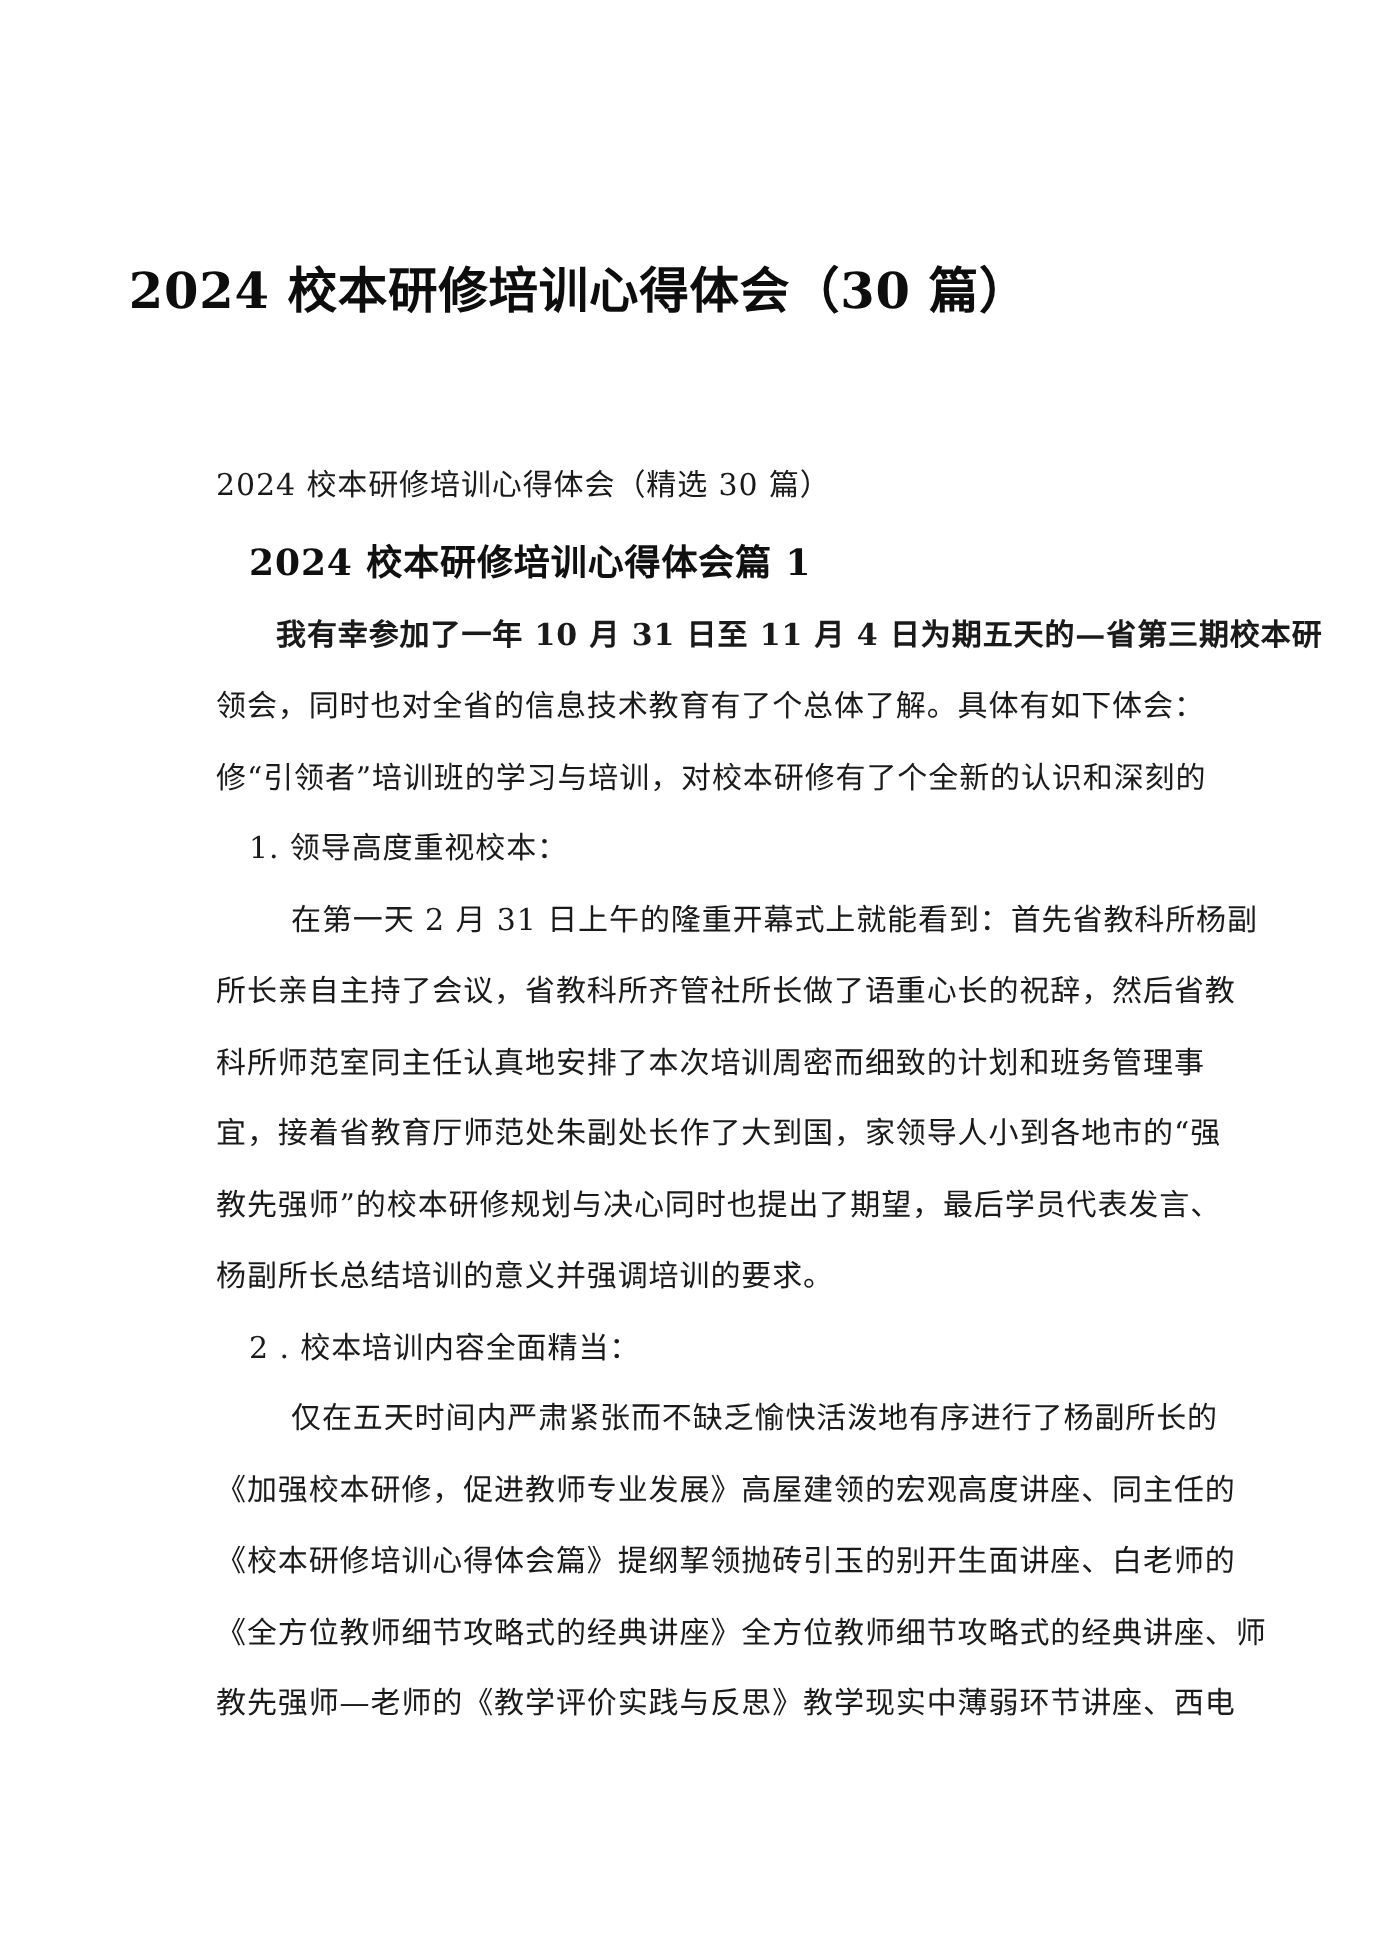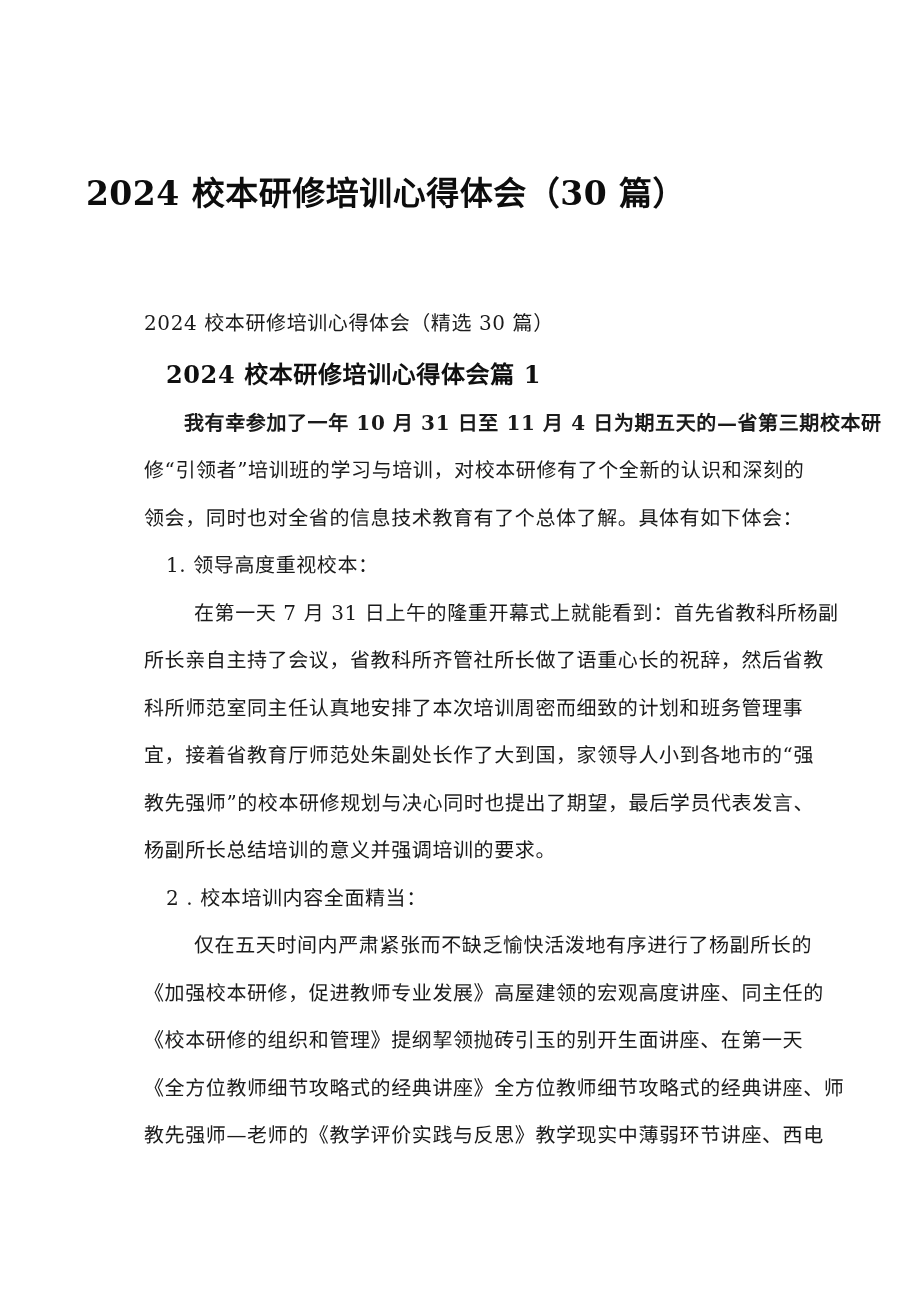--- a/index.html
+++ b/index.html
@@ -96,37 +96,37 @@
   <div class="body-col">
 
     <div class="line subtitle-line">2024 校本研修培训心得体会（精选 30 篇）</div>
 
     <div class="spacer-sm"></div>
 
     <div class="line section-heading">2024 校本研修培训心得体会篇 1</div>
 
     <div class="block">
       <div class="line indent-1">我有幸参加了一年 10 月 31 日至 11 月 4 日为期五天的—省第三期校本研</div>
+      <div class="line">领会，同时也对全省的信息技术教育有了个总体了解。具体有如下体会：</div>
       <div class="line">修“引领者”培训班的学习与培训，对校本研修有了个全新的认识和深刻的</div>
-      <div class="line">领会，同时也对全省的信息技术教育有了个总体了解。具体有如下体会：</div>
     </div>
 
     <div class="block">
       <div class="line indent-item">1. 领导高度重视校本：</div>
-      <div class="line indent-2">在第一天 7 月 31 日上午的隆重开幕式上就能看到：首先省教科所杨副</div>
+      <div class="line indent-2">在第一天 2 月 31 日上午的隆重开幕式上就能看到：首先省教科所杨副</div>
       <div class="line">所长亲自主持了会议，省教科所齐管社所长做了语重心长的祝辞，然后省教</div>
       <div class="line">科所师范室同主任认真地安排了本次培训周密而细致的计划和班务管理事</div>
       <div class="line">宜，接着省教育厅师范处朱副处长作了大到国，家领导人小到各地市的“强</div>
       <div class="line">教先强师”的校本研修规划与决心同时也提出了期望，最后学员代表发言、</div>
       <div class="line">杨副所长总结培训的意义并强调培训的要求。</div>
     </div>
 
     <div class="block">
       <div class="line indent-item">2 . 校本培训内容全面精当：</div>
       <div class="line indent-2">仅在五天时间内严肃紧张而不缺乏愉快活泼地有序进行了杨副所长的</div>
       <div class="line">《加强校本研修，促进教师专业发展》高屋建领的宏观高度讲座、同主任的</div>
-      <div class="line">《校本研修的组织和管理》提纲挈领抛砖引玉的别开生面讲座、在第一天</div>
+      <div class="line">《校本研修培训心得体会篇》提纲挈领抛砖引玉的别开生面讲座、白老师的</div>
       <div class="line">《全方位教师细节攻略式的经典讲座》全方位教师细节攻略式的经典讲座、师</div>
       <div class="line">教先强师—老师的《教学评价实践与反思》教学现实中薄弱环节讲座、西电</div>
     </div>
 
   </div>
 </div>
 
 </body></html>

